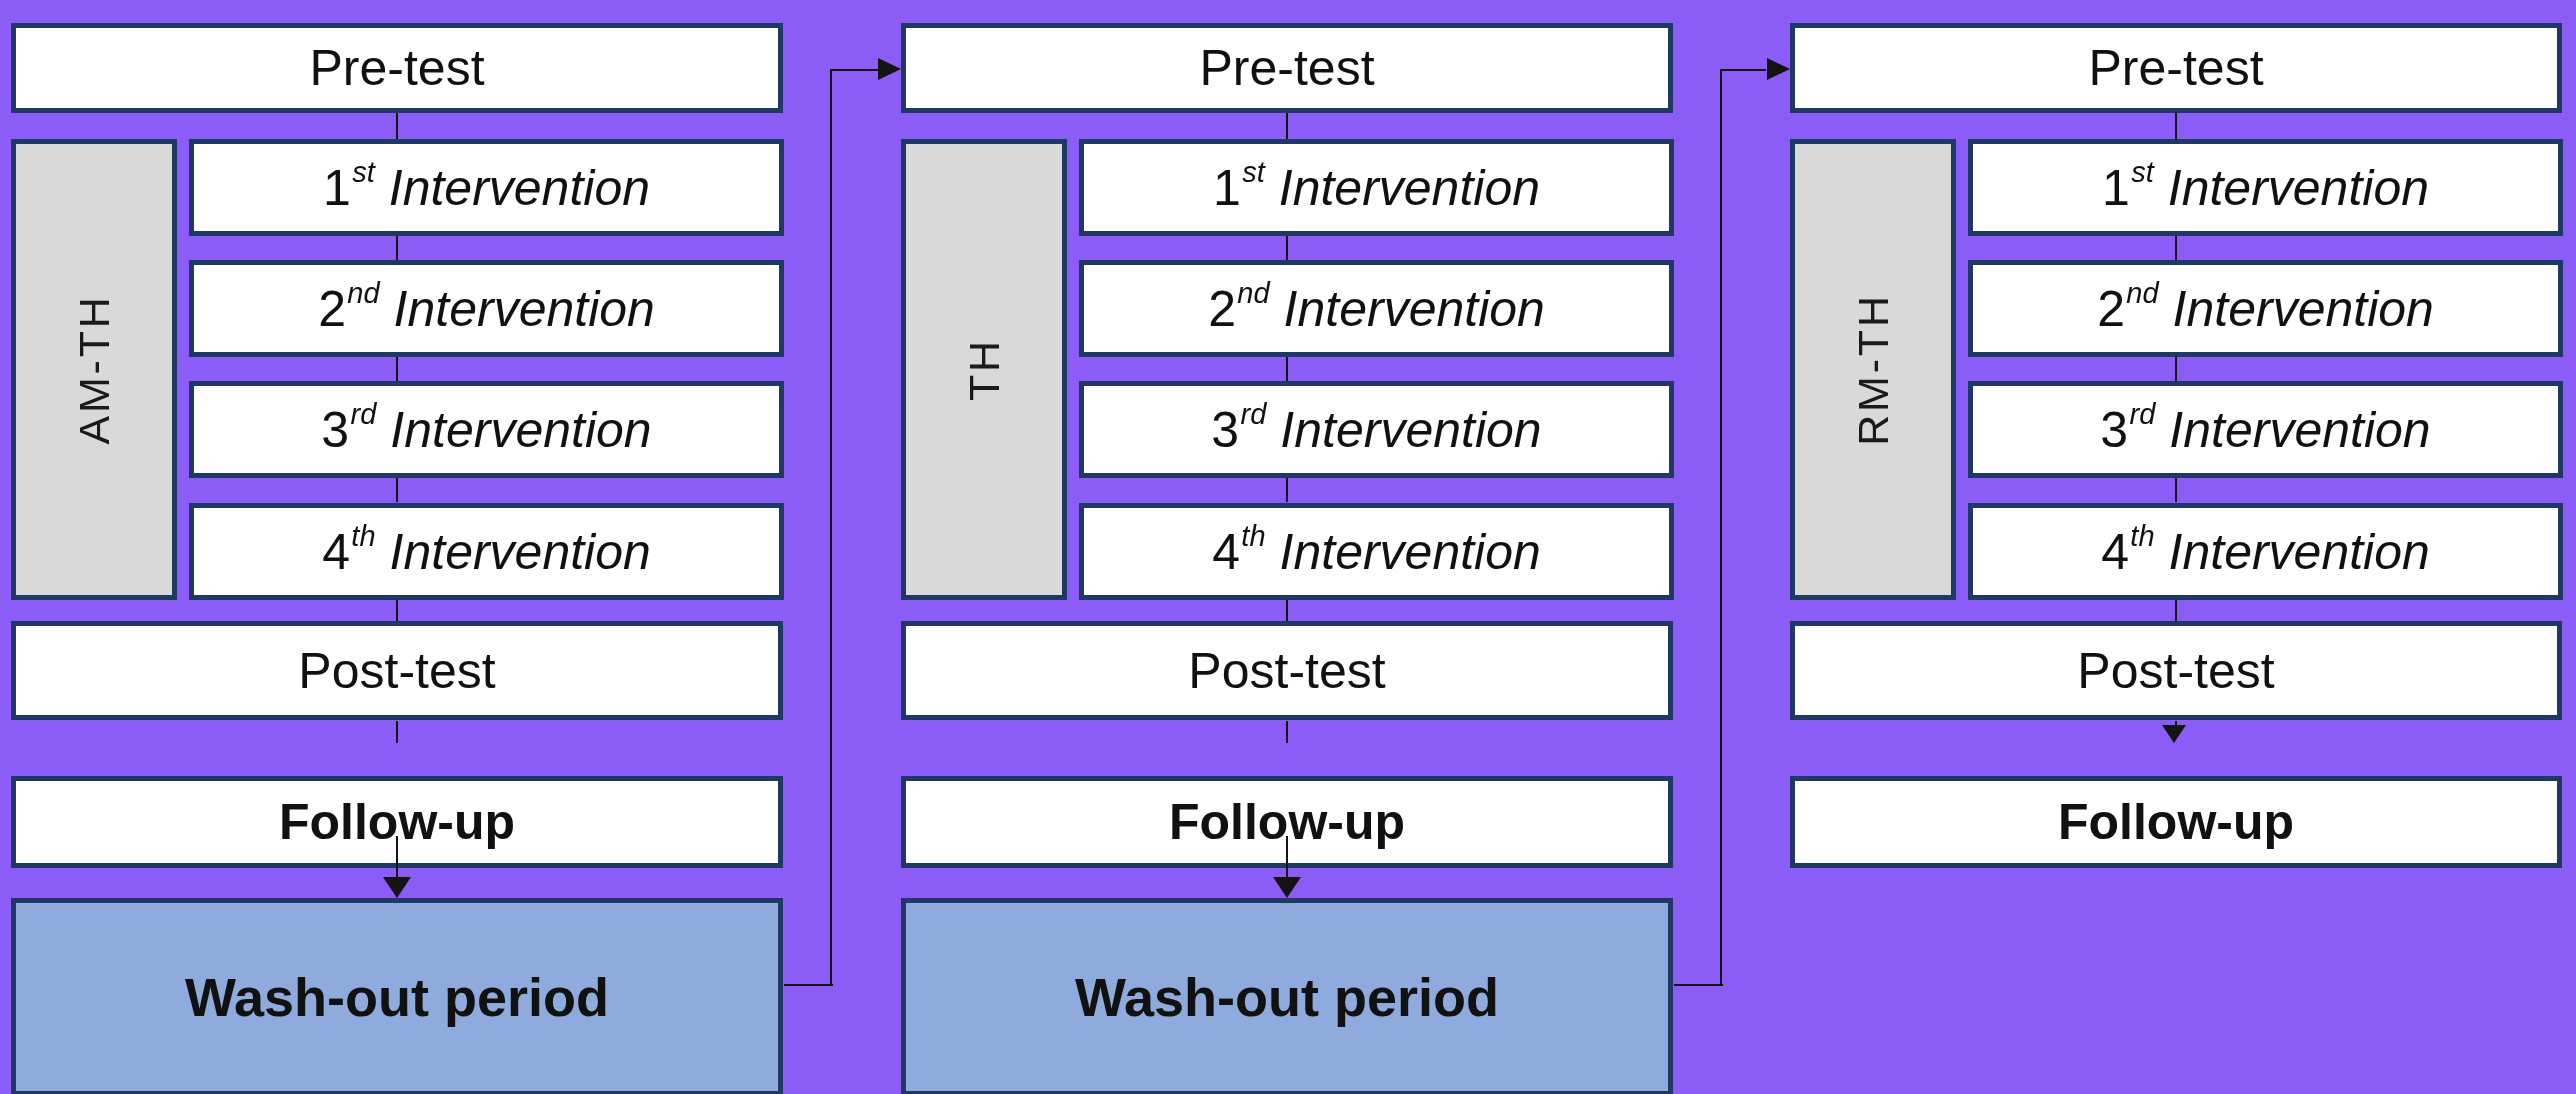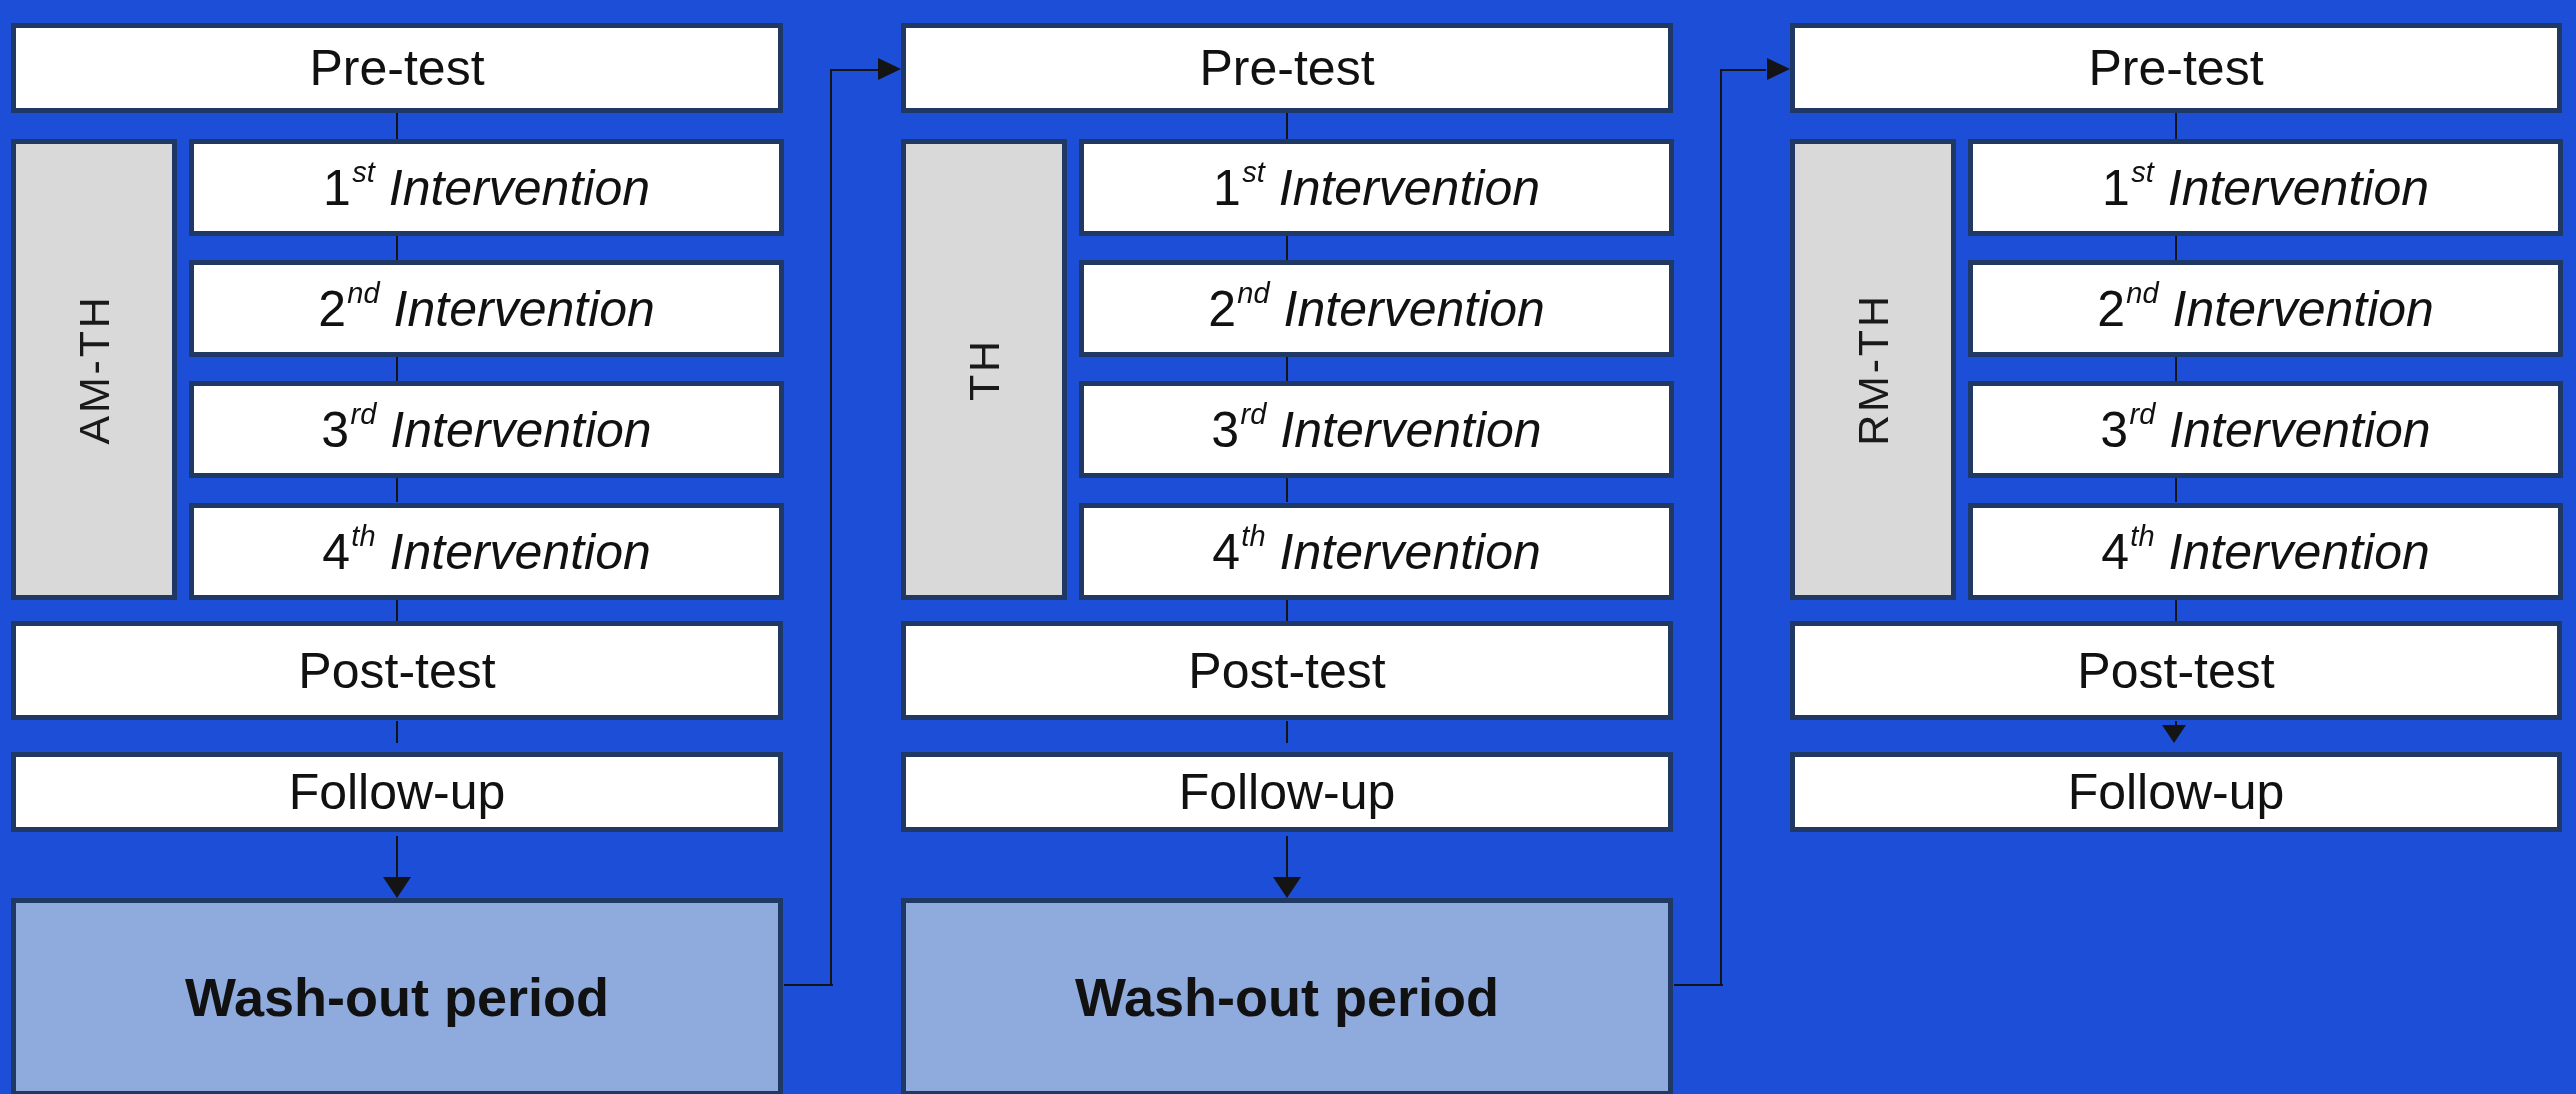--- a/index.html
+++ b/index.html
@@ -1,19 +1,19 @@
 <!DOCTYPE html>
 <html style="font-size:11px"><head>
 <meta charset="utf-8">
 <style>
   html,body{margin:0;padding:0;background:#ffffff;}
   .diagram{
     position:relative;
     width:2576px;height:1094px;
-    background:#1d4ed8;
+    background:#8b5cf6;
     font-family:"Liberation Sans", sans-serif;
     color:#111111;
     overflow:hidden;
   }
   .col{position:absolute;top:0;width:772px;height:1094px;}
   .col-1{left:11px;}
   .col-2{left:901px;}
   .col-3{left:1790px;}
 
   .box{
@@ -40,21 +40,21 @@
   .iv-1{top:139px;} .iv-2{top:260px;} .iv-3{top:381px;} .iv-4{top:503px;}
   .sup{
     font-size:0.58em;
     position:relative;
     top:-0.52em;
     margin-left:1.4px;
     font-style:italic;
   }
   .ivlabel{margin-left:14px;font-style:italic;}
   .posttest{top:621px; left:0;width:772px;height:99px;}
-  .followup{top:752px;left:0;width:772px;height:80px;}
+  .followup{top:776px;left:0;width:772px;height:92px;font-weight:bold;}
   .washout{
     top:898px;left:0;width:772px;height:198px;
     background:var(--blue,#8faadc);
     font-weight:bold;
     font-size:54px;
   }
 
   
   .vline{position:absolute;left:385px;width:2.1px;background:#141414;}
   .v-pre-iv1 {top:113px; height:26px;}

